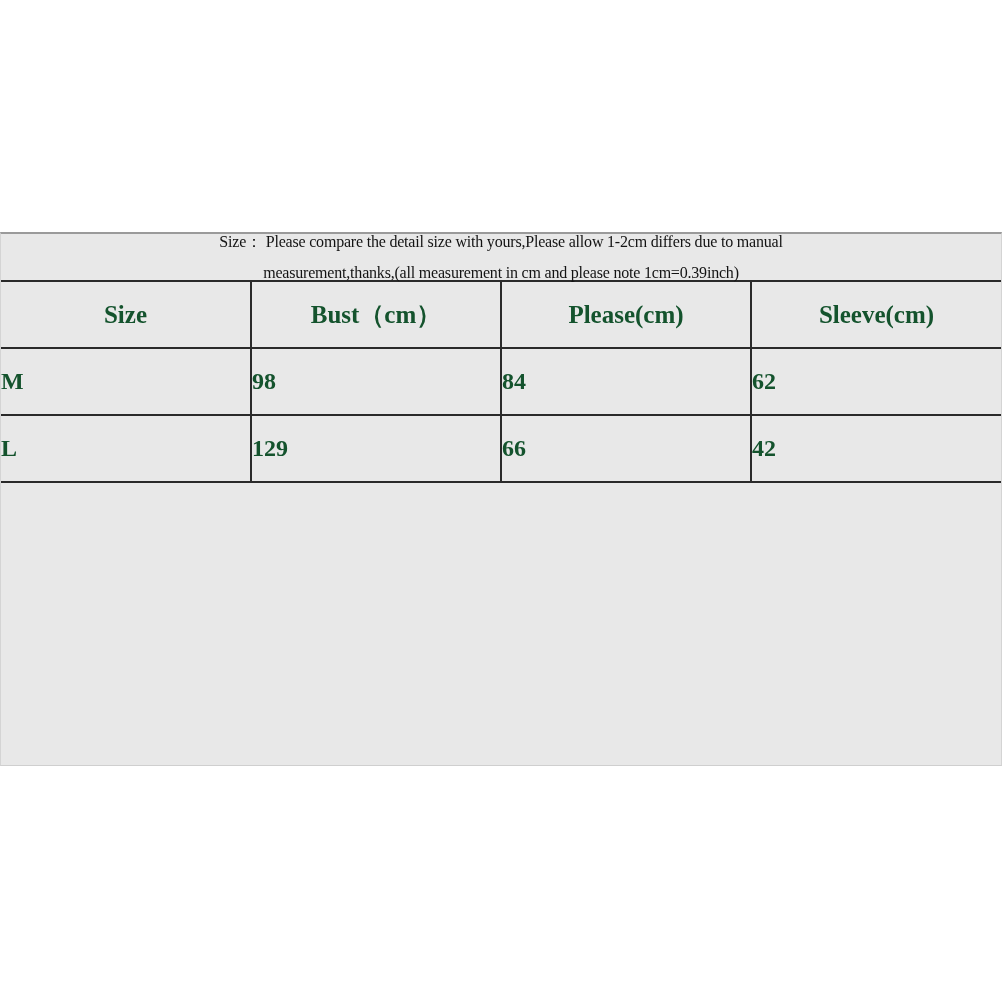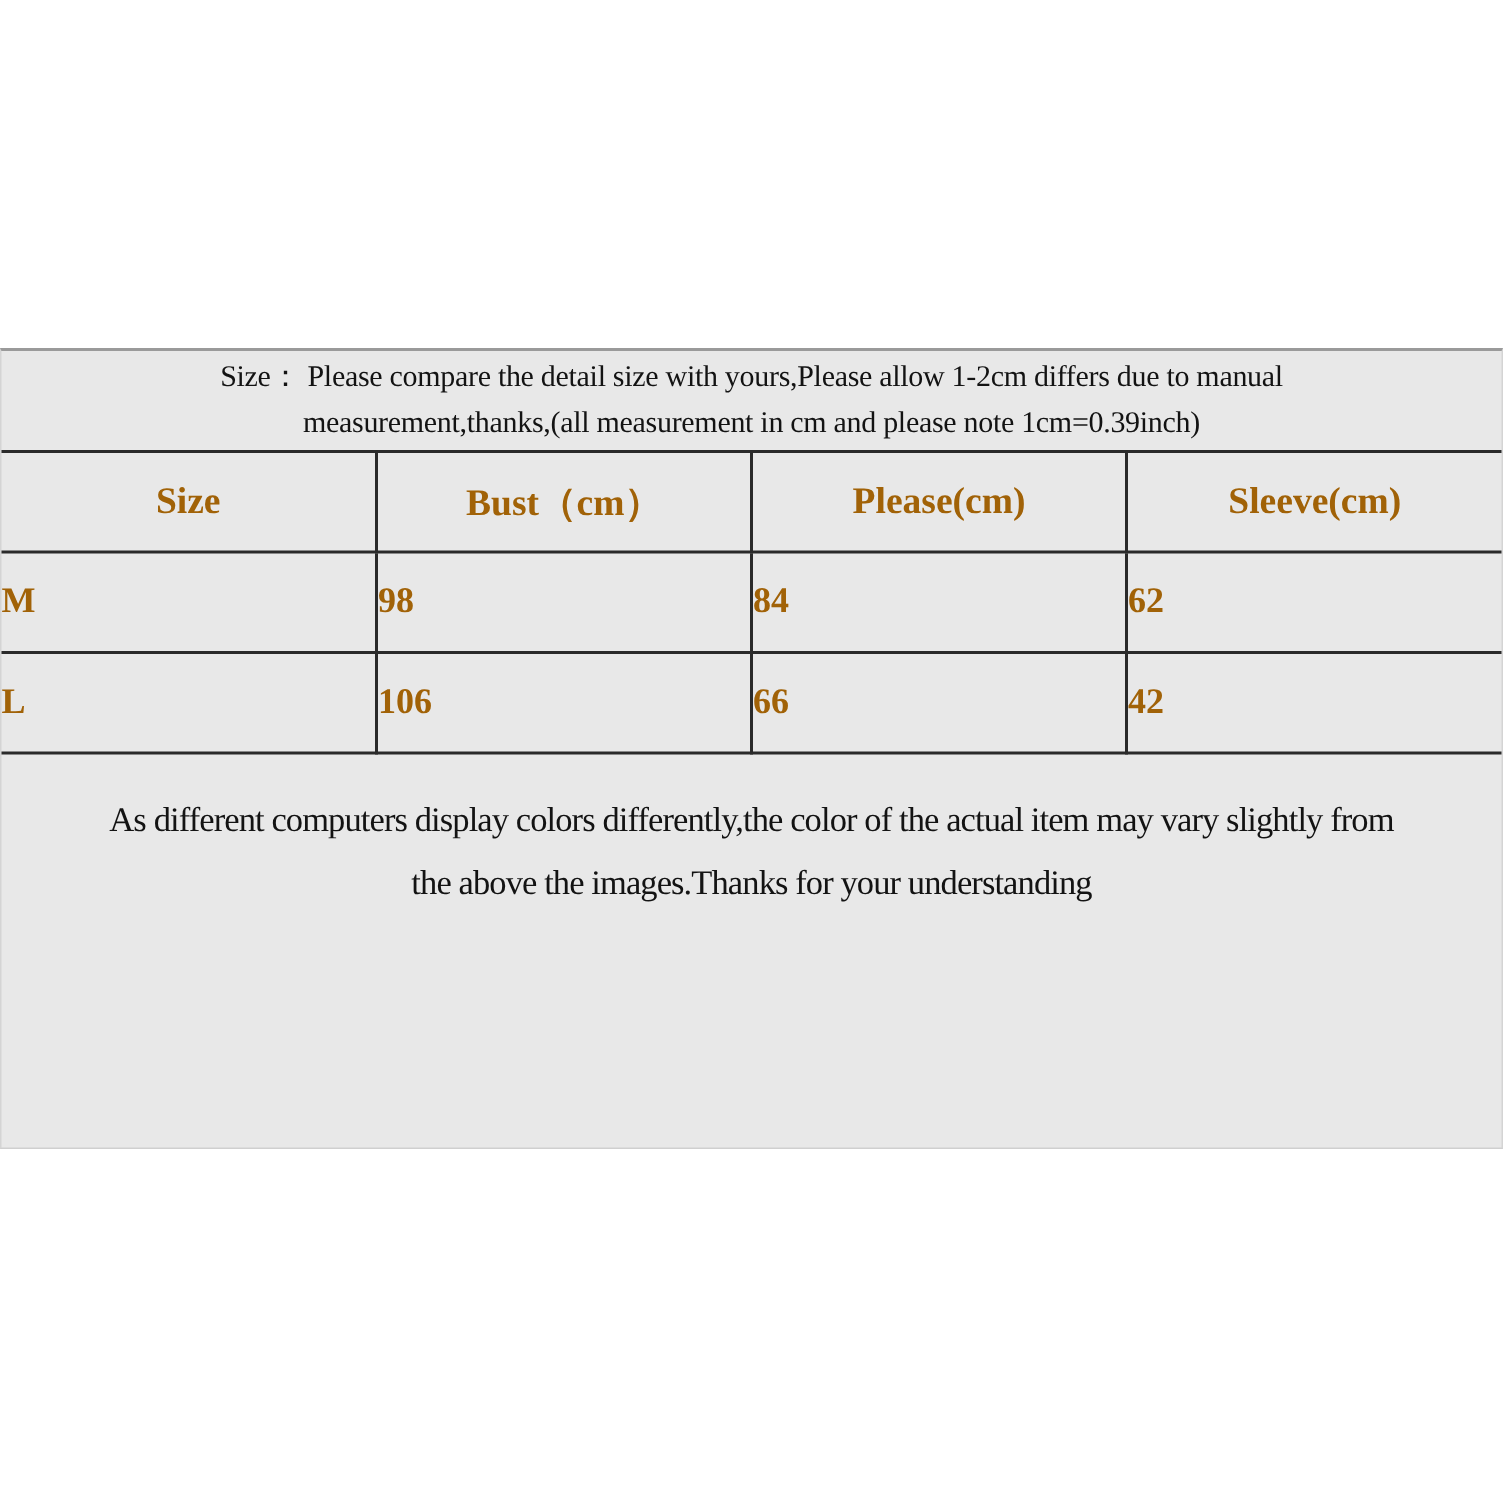--- a/index.html
+++ b/index.html
@@ -22,46 +22,46 @@
     width: 1002px;
     height: 534px;
     background: #e8e8e8;
     border-top: 2px solid #9a9a9a;
     border-left: 1px solid #d4d4d4;
     border-right: 1px solid #d4d4d4;
     border-bottom: 1px solid #cfcfcf;
     box-sizing: border-box;
   }
   .intro {
-    height: 66px;
+    height: 46px;
     display: flex;
     align-items: center;
     justify-content: center;
     text-align: center;
     white-space: pre-line;
-    font-size: 20px;
+    font-size: 16px;
     line-height: 31px;
     letter-spacing: -0.2px;
     color: #131313;
   }
   table.size-chart {
     width: 100%;
     border-collapse: collapse;
     table-layout: fixed;
   }
   table.size-chart tr {
     height: 67px;
   }
   table.size-chart th,
   table.size-chart td {
     border: 2px solid #2a2a2a;
     vertical-align: middle;
     font-weight: bold;
     padding: 0;
-    color: #a16207;
+    color: #14532d;
   }
   table.size-chart th { font-size: 25px; }
   table.size-chart td { font-size: 24px; }
   table.size-chart th:first-child,
   table.size-chart td:first-child { border-left: 0; }
   table.size-chart th:last-child,
   table.size-chart td:last-child { border-right: 0; }
   .footer {
     height: 130px;
     display: flex;
@@ -94,23 +94,21 @@
     </thead>
     <tbody>
       <tr>
         <td>M</td>
         <td>98</td>
         <td>84</td>
         <td>62</td>
       </tr>
       <tr>
         <td>L</td>
-        <td>106</td>
+        <td>129</td>
         <td>66</td>
         <td>42</td>
       </tr>
     </tbody>
   </table>
 
-  <div class="footer">As different computers display colors differently,the color of the actual item may vary slightly from
-the above the images.Thanks for your understanding</div>
 
 </div>
 
 </body></html>

